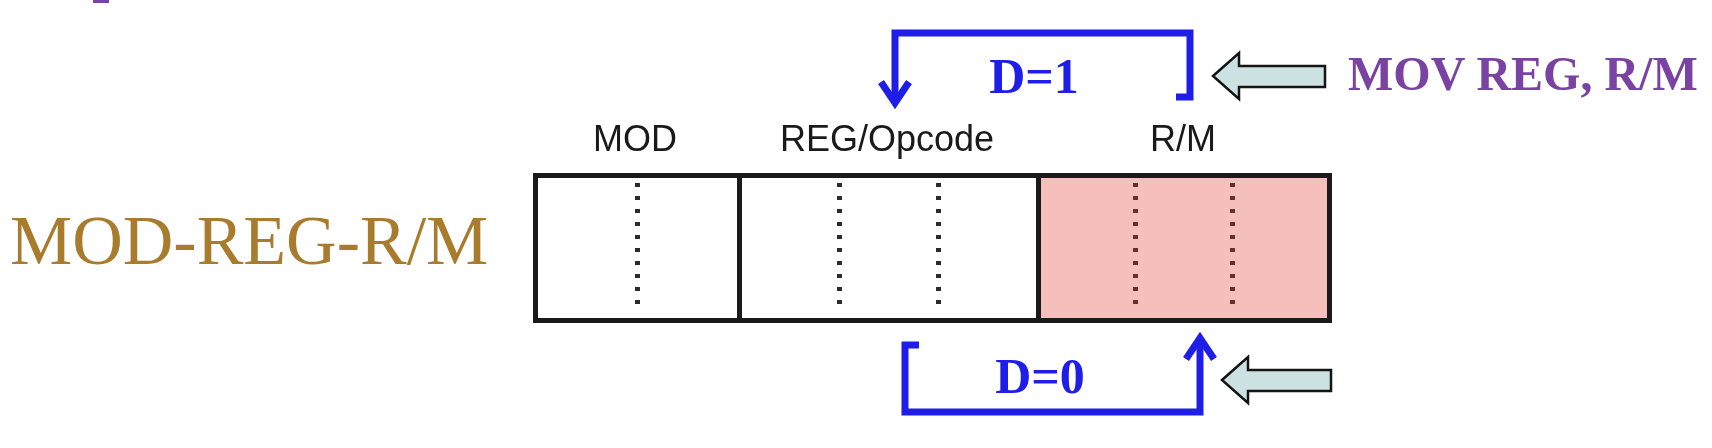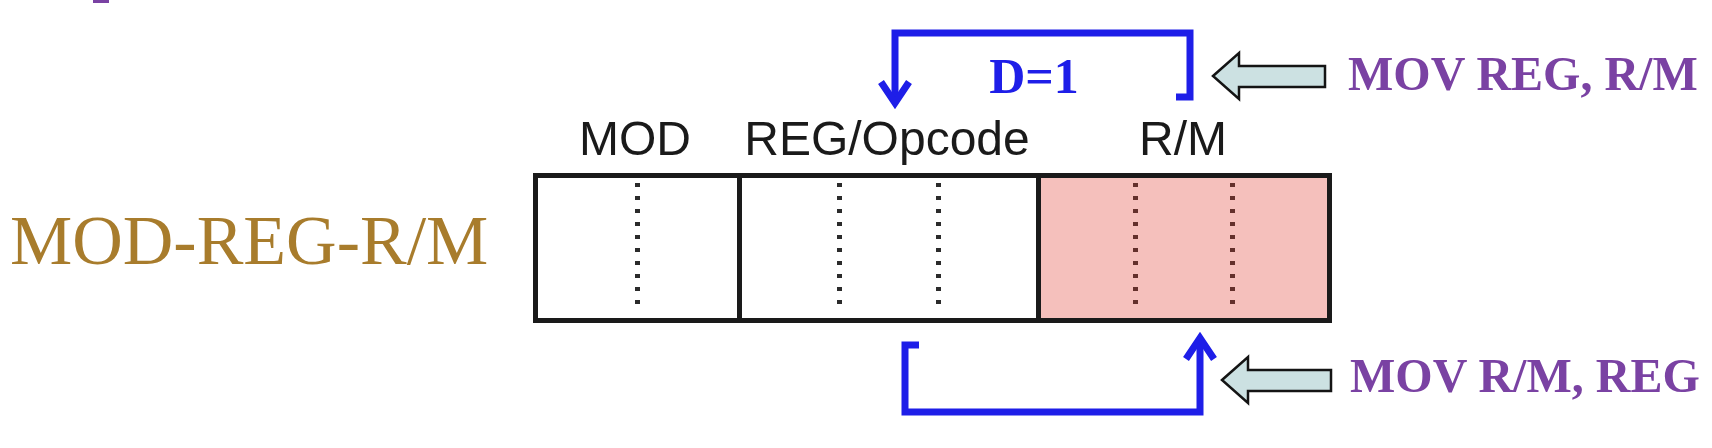--- a/index.html
+++ b/index.html
@@ -31,21 +31,21 @@
     color: #A87C2C;
     white-space: nowrap;
     text-align: center;
   }
 
   
   .field-label {
     position: absolute;
     top: 118px;
     transform: translateX(-50%);
-    font-size: 48px;
+    font-size: 36px;
     line-height: 42px;
     color: #1A1A1A;
     white-space: nowrap;
   }
   .field-label.mod { left: 635px; }
   .field-label.reg { left: 887px; }
   .field-label.rm  { left: 1183px; }
 
   
   .byte-box {
@@ -154,17 +154,17 @@
     <g fill="none" stroke="#1E1EE8" stroke-width="7">
       <path d="M919,345 L905,345 L905,412 L1200,412 L1200,343"></path>
       <path d="M1186,359 L1200,338 L1214,359"></path>
     </g>
 
     <polygon points="1213,76 1239,53 1239,66 1325,66 1325,87 1239,87 1239,99" fill="#CCE1E2" stroke="#141414" stroke-width="2.5"></polygon>
     <polygon points="1222,380 1248,357 1248,370 1331,370 1331,391 1248,391 1248,403" fill="#CCE1E2" stroke="#141414" stroke-width="2.5"></polygon>
   </svg>
 
   <div class="d-label d1">D=1</div>
+  <div class="d-label d0">D=0</div>
 
   <div class="instr-label top">MOV REG, R/M</div>
-  <div class="instr-label bottom">MOV R/M, REG</div>
 
 </div>
 
 </body></html>

